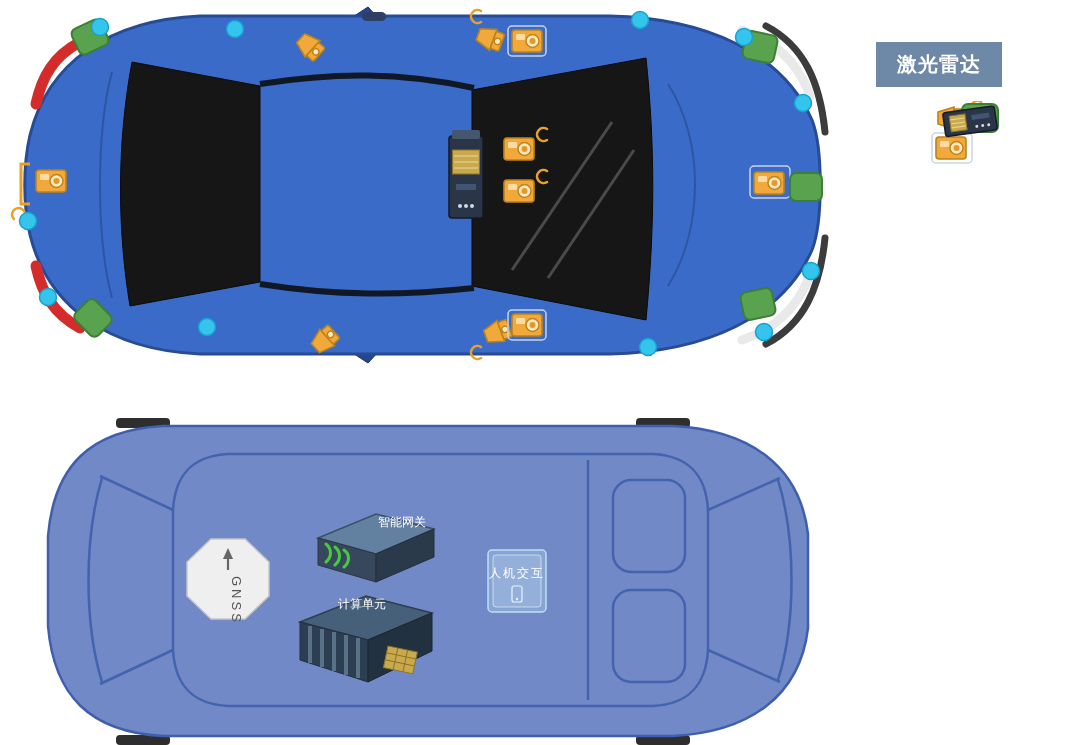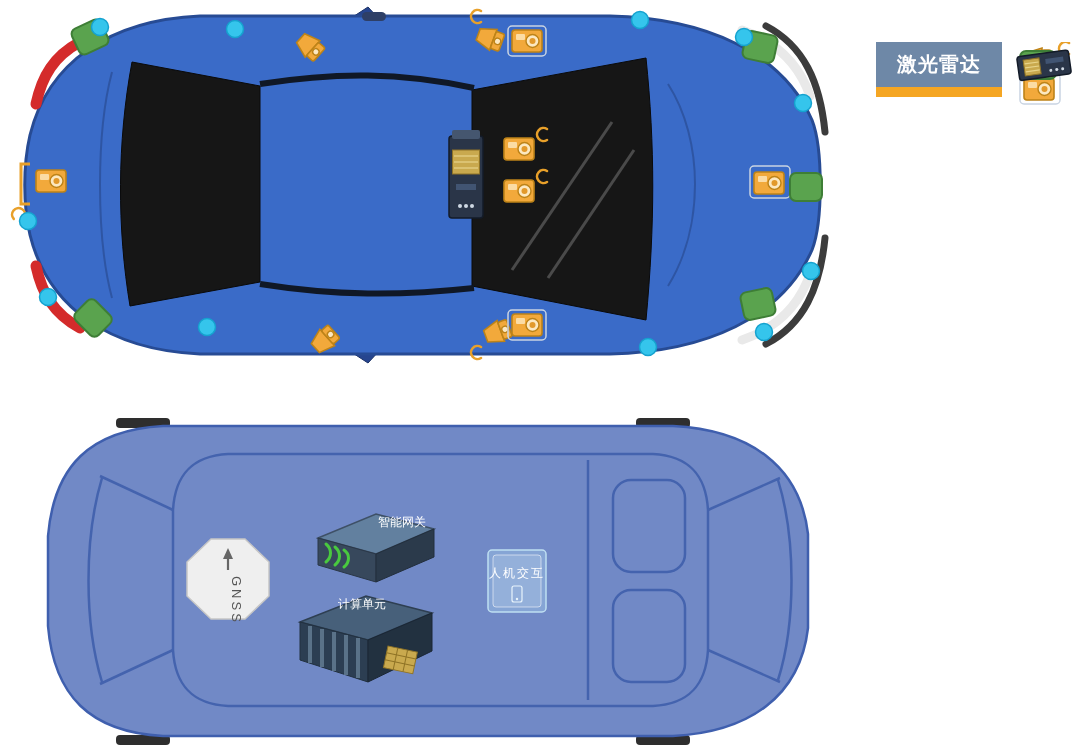--- a/index.html
+++ b/index.html
@@ -2,21 +2,21 @@
 <html><head>
 <meta charset="utf-8">
 <style>
   html,body{margin:0;padding:0;background:#fff;font-family:"Liberation Sans","DejaVu Sans",sans-serif;}
   .canvas{position:relative;width:1080px;height:745px;background:#fff;overflow:hidden;}
   .top-svg{position:absolute;left:0;top:0;}
   .bottom-svg{position:absolute;left:28px;top:418px;}
 
   
   .legend{position:absolute;left:876px;top:42px;width:204px;height:310px;}
-  .legend-row{position:absolute;left:0;display:flex;align-items:center;gap:14px;}
+  .legend-row{position:absolute;left:0;display:flex;align-items:flex-end;gap:14px;flex-direction:column;}
   .row-0{top:0;}   .row-1{top:77;}   .row-2{top:154;}   .row-3{top:235;}
   .chip{width:126px;height:45px;display:flex;align-items:center;justify-content:center;
         color:#fff;font-weight:bold;font-size:20px;letter-spacing:1px;flex:0 0 auto;}
   .chip-camera{background:#F5A623;}
   .chip-radar{background:#4D9E45;}
   .chip-ultra{background:#29ABE2;}
   .chip-lidar{background:#6E88A7;}
 
   
   .car-body{fill:#3A6BC8;stroke:#274B94;stroke-width:3;}

